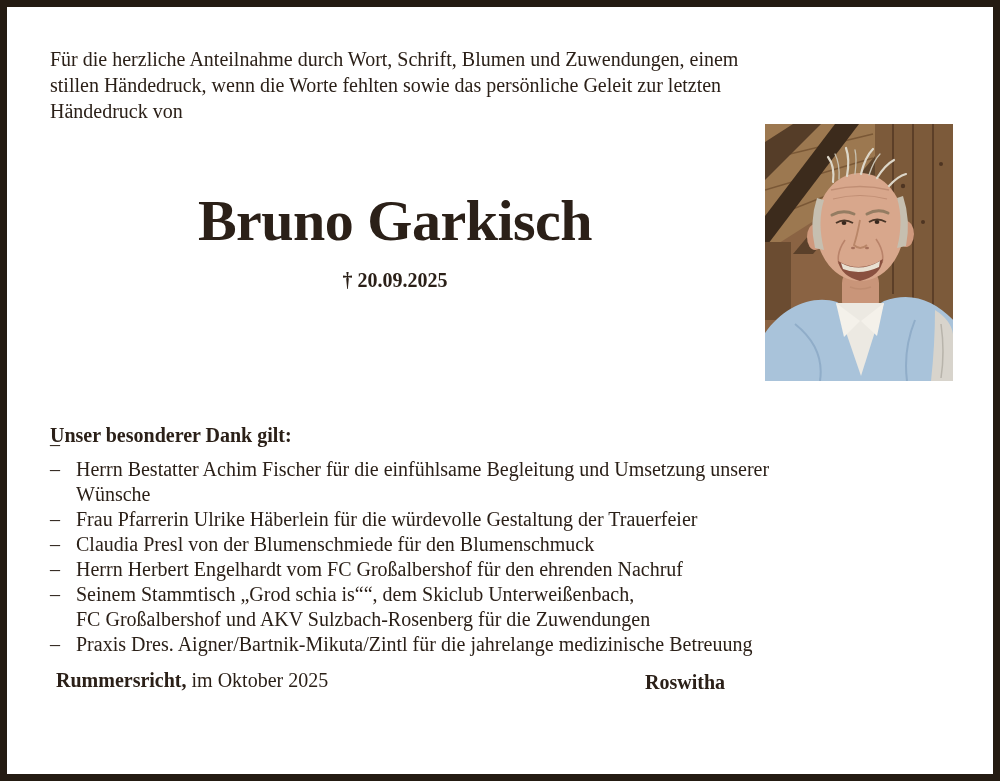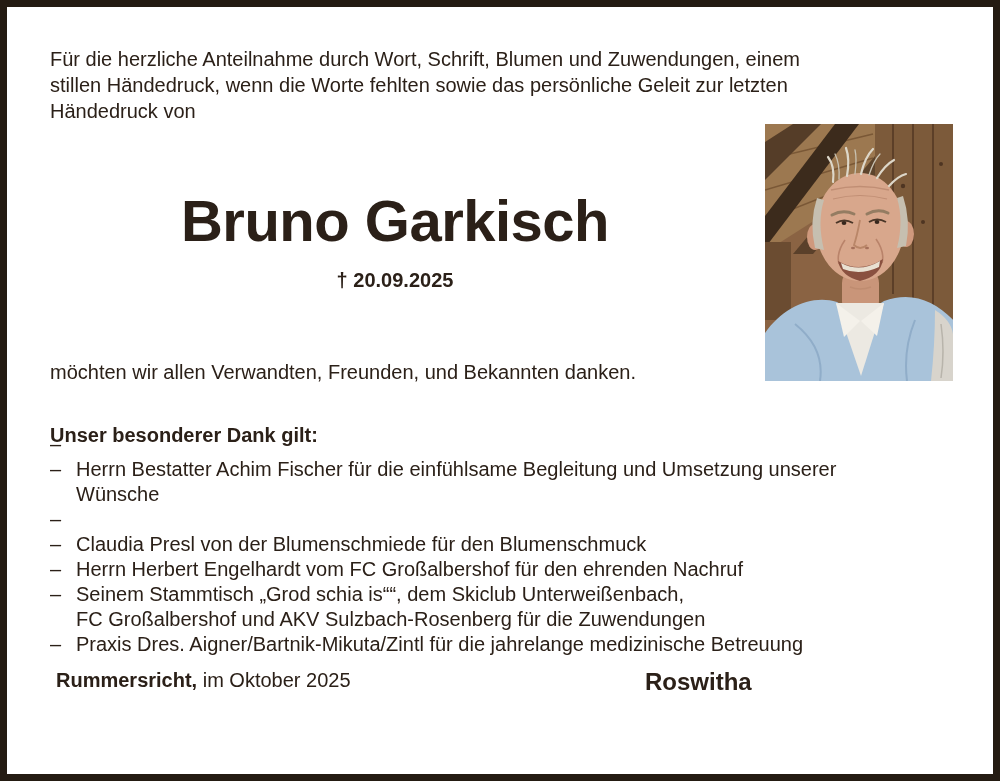--- a/index.html
+++ b/index.html
@@ -1,20 +1,20 @@
 <!DOCTYPE html>
 <html style="--c-paper: #ffffff; --c-ink: #2b2018; --c-frame: #241b12; --c-photo_wood: #8a6343; --c-photo_wood_planks: #7c5a3a; --c-photo_beam_dark: #3c2b1c; --c-photo_vest_blue: #a9c3da; --c-photo_shirt_white: #ece9e2; --c-photo_skin: #d8a78c; --c-photo_hair: #ddd7c9;"><head>
 <meta charset="utf-8">
 <style>
   html,body { margin:0; padding:0; background:#ffffff; }
   .page {
     position:relative; width:1000px; height:781px;
     background:var(--c-paper,#fff);
     color:var(--c-ink,#2b2018);
-    font-family:Liberation Sans, sans-serif;
+    font-family:Liberation Serif, serif;
     overflow:hidden;
   }
   .frame {
     position:absolute; inset:0;
     border:7px solid var(--c-frame,#241b12);
     pointer-events:none; box-sizing:border-box;
   }
   .intro { position:absolute; left:50px; top:46px; width:912px; font-size:20px; line-height:26px; }
   .photo { position:absolute; left:765px; top:124px; width:188px; height:257px; overflow:hidden; }
   .photo svg { display:block; }
@@ -22,21 +22,21 @@
     position:absolute; left:50px; top:190px; width:690px; text-align:center;
     font-size:58px; font-weight:bold; letter-spacing:-0.5px; line-height:62px; white-space:nowrap;
   }
   .ddate { position:absolute; left:50px; top:269px; width:690px; text-align:center; font-size:20px; font-weight:bold; }
   .thanks { position:absolute; left:50px; top:361px; font-size:20px; }
   .dank-h { position:absolute; left:50px; top:406px; font-size:20px; font-weight:bold;margin-top:18px; }
   .dank-list { position:absolute; left:50px; top:432px; width:925px; font-size:20px; }
   .item { display:flex; line-height:25px; }
   .item .dash { width:26px; flex:none; }
   .closing-left { position:absolute; left:56px; top:669px; font-size:20px; }
-  .closing-right { position:absolute; left:645px; top:669px; font-size:24px; line-height:26px; }
+  .closing-right { position:absolute; left:645px; top:669px; font-size:20px; line-height:26px; }
   .b { font-weight:bold; }
 </style>
 </head>
 <body>
 
 <div class="page">
   <div class="frame"></div>
 
   <div class="intro">
     <div>Für die herzliche Anteilnahme durch Wort, Schrift, Blumen und Zuwendungen, einem</div>
@@ -122,37 +122,39 @@
       <path d="M73,137 Q95,150 118,135 Q116,152 95,157 Q76,152 73,137 Z" fill="#8a5140"></path>
       <path d="M76,139 Q95,149 115,137 L114,143 Q95,152 78,145 Z" fill="#e9e1d2"></path>
 
       <path d="M85,163 Q95,167 106,163" stroke="#bf8c70" stroke-width="1.4" fill="none"></path>
     </svg>
   </div>
 
   <div class="name">Bruno Garkisch</div>
   <div class="ddate">† 20.09.2025</div>
 
-  <div class="thanks">möchten wir allen Verwandten, Freunden, und Bekannten danken.</div>
 
   <div class="dank-h">Unser besonderer Dank gilt:</div>
 
   <div class="dank-list">
     <div class="item">
       <span class="dash">–</span>
     </div>
     <div class="item">
       <span class="dash">–</span>
       <div class="lines">
         <div>Herrn Bestatter Achim Fischer für die einfühlsame Begleitung und Umsetzung unserer</div>
         <div>Wünsche</div>
       </div>
     </div>
     <div class="item">
       <span class="dash">–</span>
+      <div class="lines">
+          <div>Frau Pfarrerin Ulrike Häberlein für die würdevolle Gestaltung der Trauerfeier</div>
+        </div>
     </div>
     <div class="item">
       <span class="dash">–</span>
       <div class="lines">
           <div>Claudia Presl von der Blumenschmiede für den Blumenschmuck</div>
         </div>
     </div>
     <div class="item">
       <span class="dash">–</span>
       <div class="lines">

